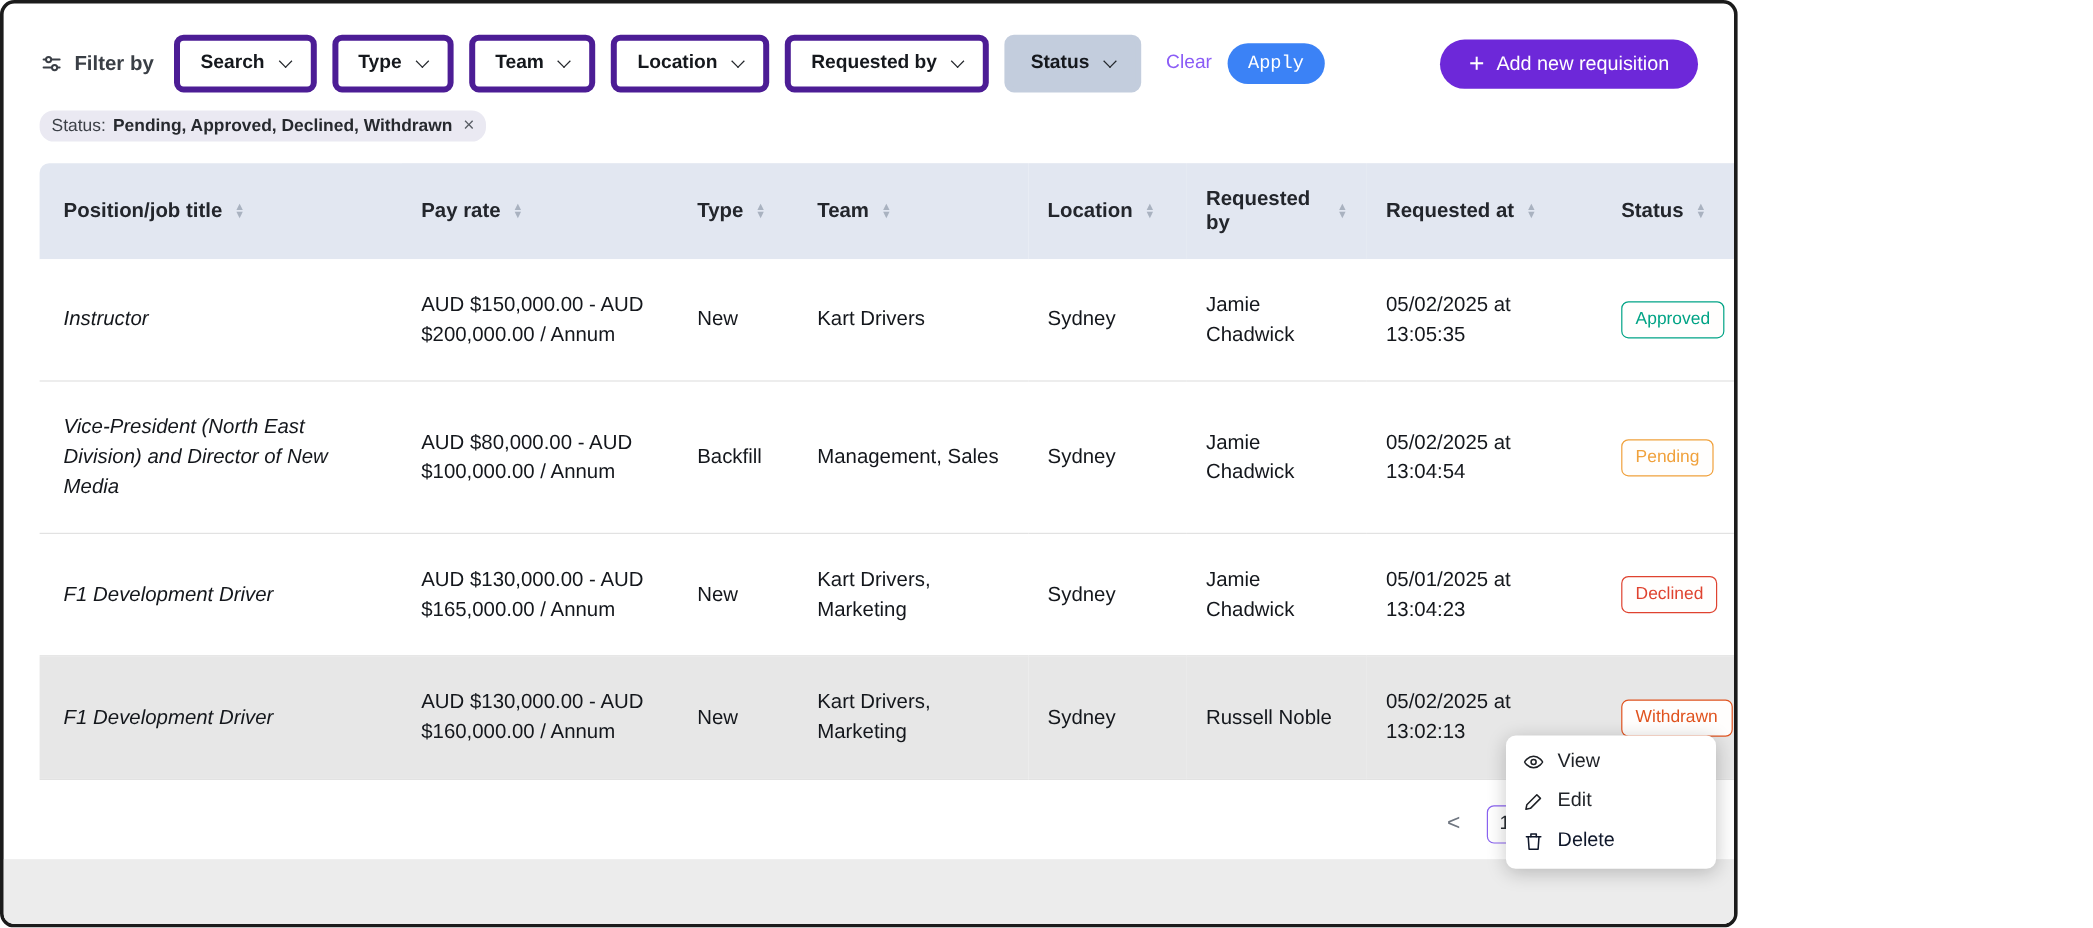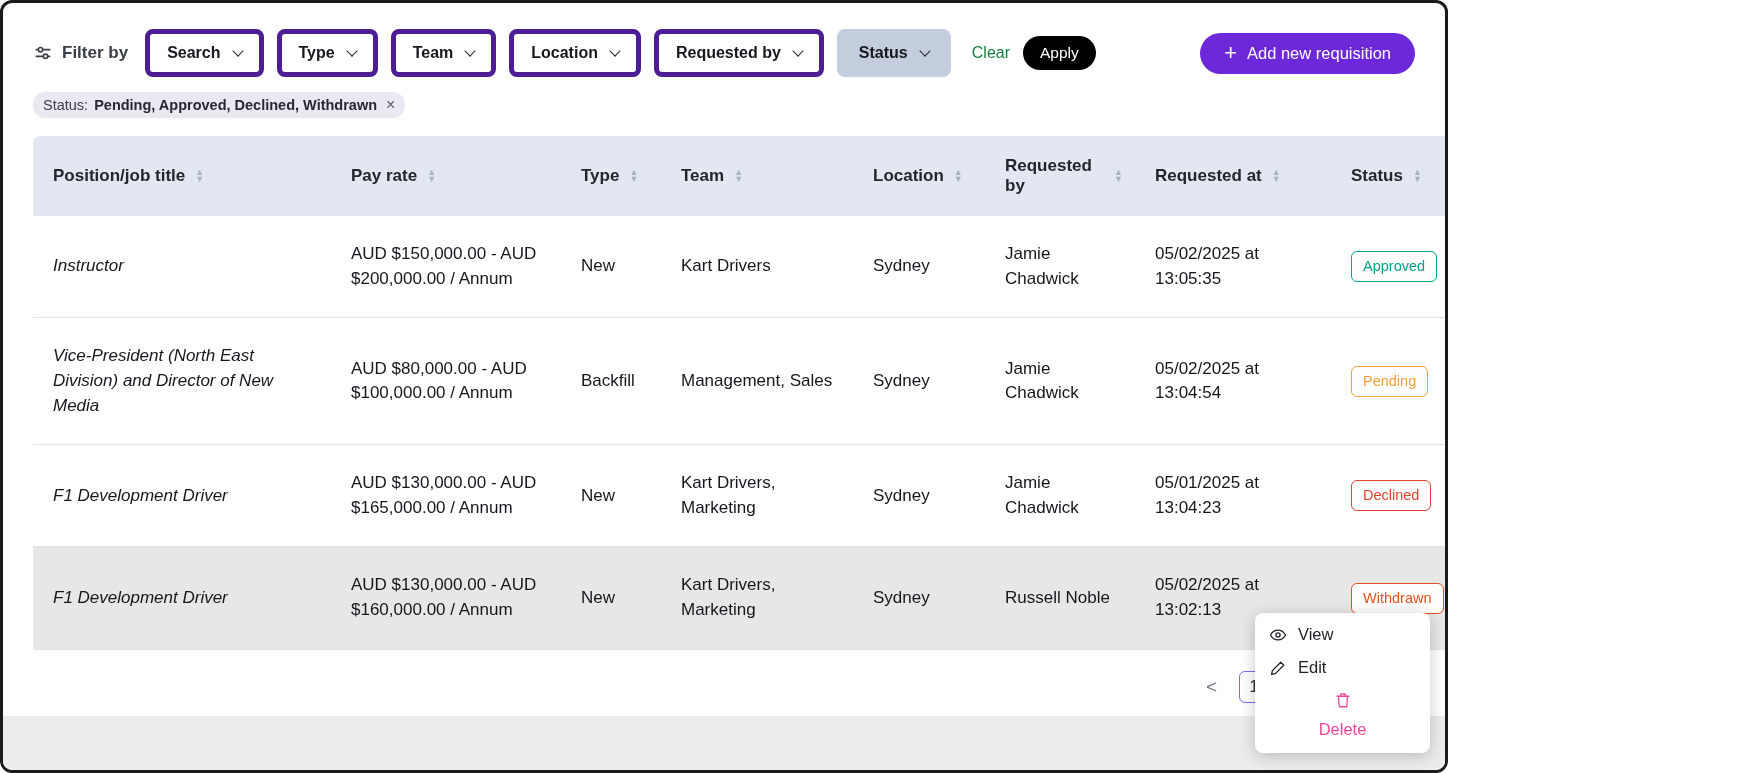--- a/index.html
+++ b/index.html
@@ -26,24 +26,24 @@
     border:5px solid #4c1d95; border-radius:8px;
     font-size:16px; font-weight:700; color:#15181d;
     cursor:pointer; font-family:inherit; white-space:nowrap;
   }
   .dd.active { background:#c3cddd; border-color:#c3cddd; }
   .chev {
     width:8px; height:8px;
     border-right:1.8px solid #23262b; border-bottom:1.8px solid #23262b;
     transform:rotate(45deg); margin-top:-4px; flex:none;
   }
-  .clear-link { color:#15803d; font-size:16px; font-weight:500; margin-left:8px; cursor:pointer; white-space:nowrap; }
+  .clear-link { color:#8b5cf6; font-size:16px; font-weight:500; margin-left:8px; cursor:pointer; white-space:nowrap; }
   .apply-btn {
-    background:#000000; color:#fff; border:none; border-radius:17px;
-    padding:8px 17px; font-size:15.5px; font-family:Liberation Sans, sans-serif; cursor:pointer;
+    background:#3b82f6; color:#fff; border:none; border-radius:17px;
+    padding:8px 17px; font-size:15.5px; font-family:Liberation Mono, monospace; cursor:pointer;
   }
   .add-btn {
     margin-left:auto; display:inline-flex; align-items:center; gap:10px;
     background:#6d28d9; color:#fff; border:none; border-radius:23px;
     padding:11px 24px; font-size:16.5px; font-family:inherit; cursor:pointer; white-space:nowrap;
   }
   .add-btn .plus { font-size:22px; line-height:14px; font-weight:400; }
 
   
   .chip-row { margin-top:15px; }
@@ -106,21 +106,21 @@
     position:absolute; top:610px; right:15px; width:175px;
     background:#fff; border-radius:8px;
     box-shadow:0 3px 16px rgba(0,0,0,.22);
     padding:5px 0 7px; z-index:20;
   }
   .menu-item {
     position:relative; display:flex; align-items:center; gap:11px;
     padding:7px 14px; font-size:16.5px; color:#1e2126; cursor:pointer;
   }
   .menu-item svg { flex:none; }
-  .menu-item--danger { color:#ec4899;flex-direction:column; }
+  .menu-item--danger { color:#0f172a; }
   .annotation {
     position:absolute; left:-4px; right:0; top:-2px; bottom:-2px;
     border:3px solid #e0471d; border-radius:5px; pointer-events:none;
   }
 </style>
 </head>
 <body>
 
 <div class="window">
   <div class="footer-strip"></div>

